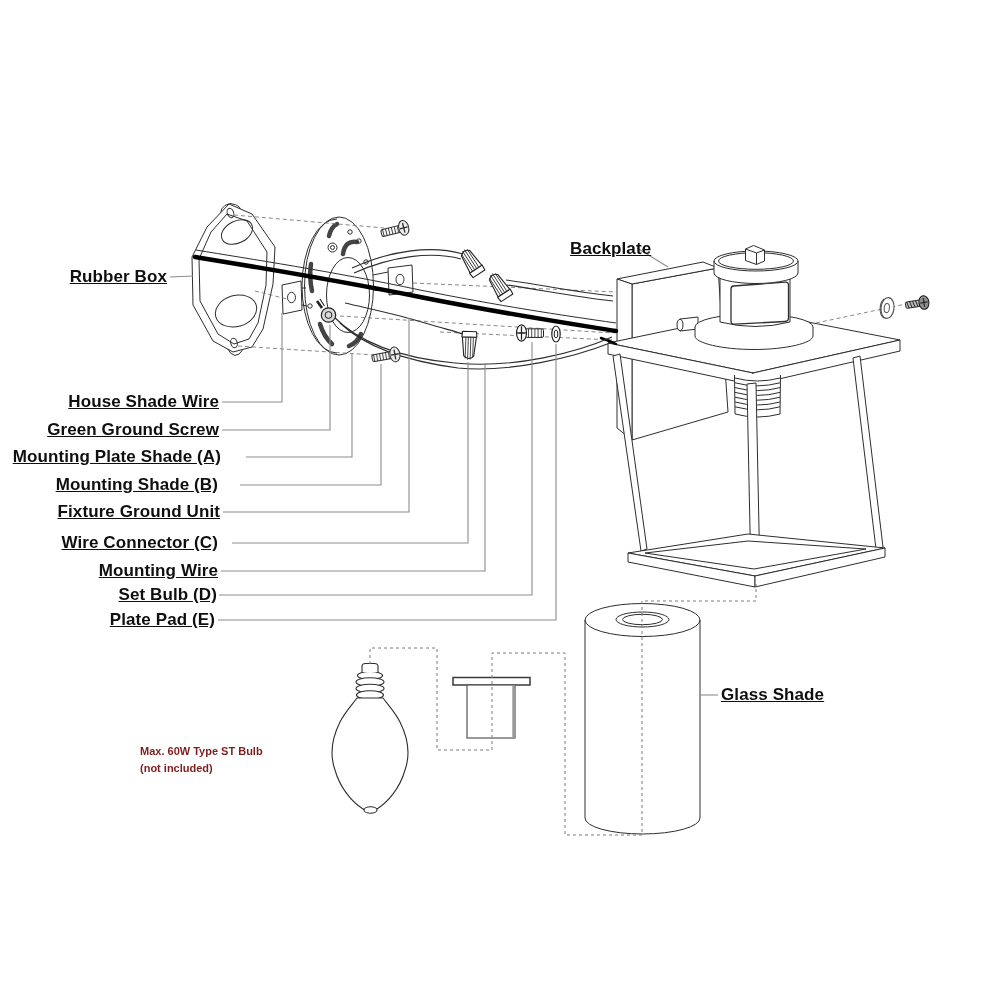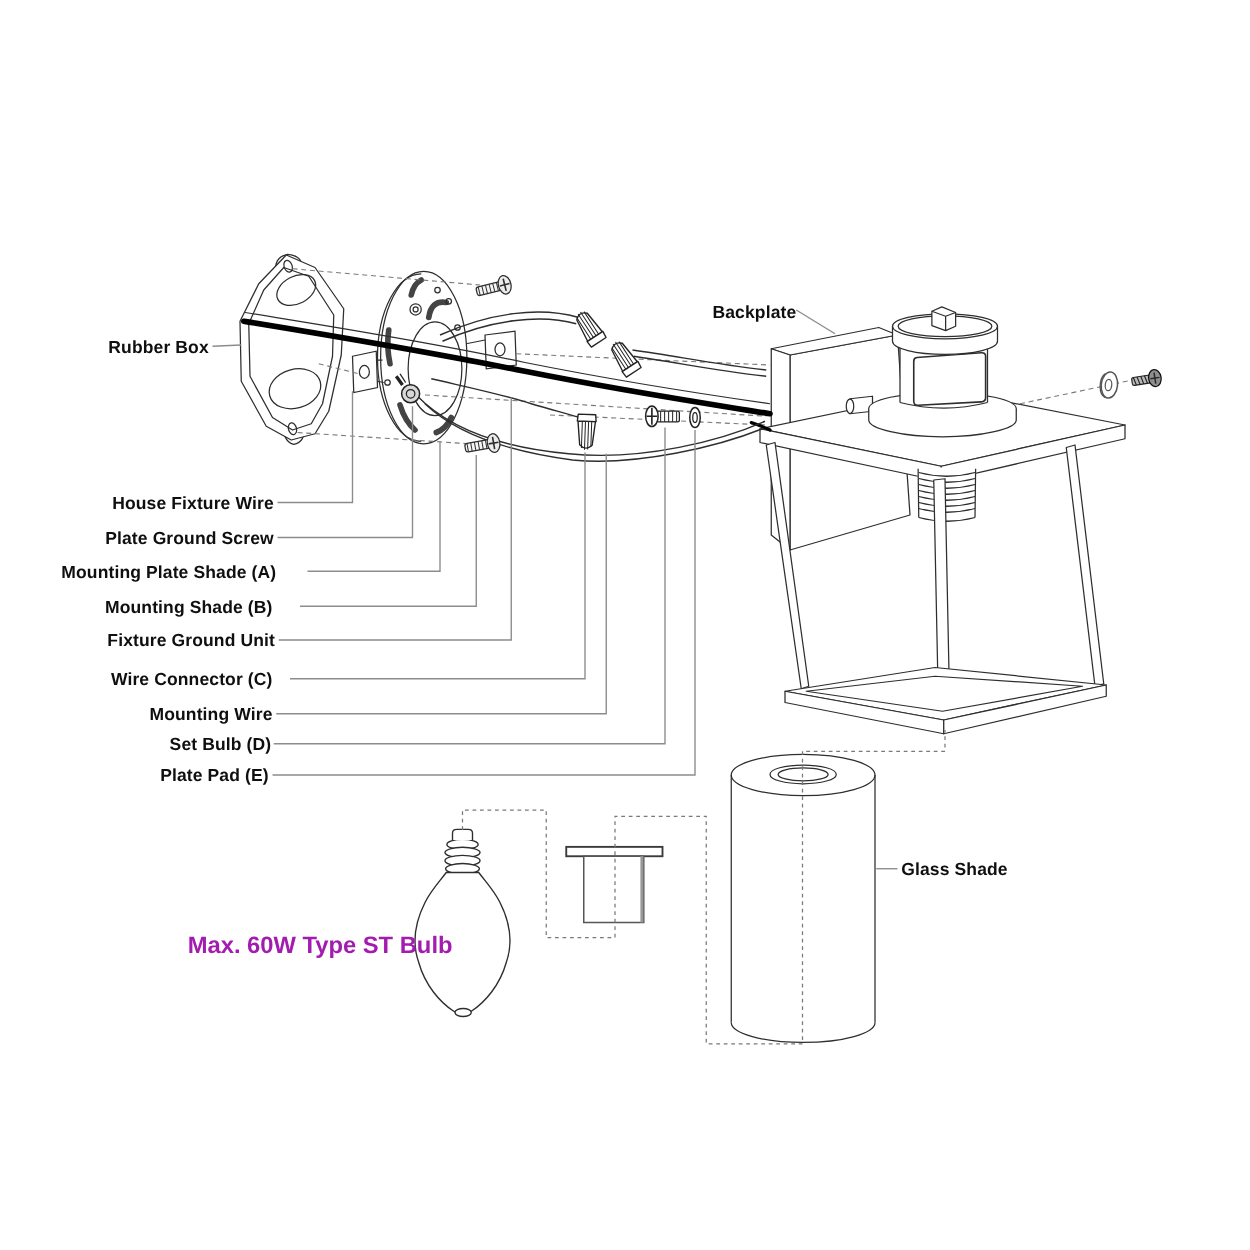--- a/index.html
+++ b/index.html
@@ -1,22 +1,22 @@
 <!DOCTYPE html>
 <html><head>
 <meta charset="utf-8">
 <style>
   html,body{margin:0;padding:0;background:#ffffff;}
   #stage{position:relative;width:1000px;height:1000px;background:#ffffff;overflow:hidden;
          font-family:"Liberation Sans", sans-serif;}
   #art{position:absolute;left:0;top:0;}
-  .lbl{position:absolute;font-weight:bold;font-size:14px;color:#0f0f0f;white-space:nowrap;
-       transform:translateY(-50%);letter-spacing:0.1px;}
-  .lbl-center{position:absolute;font-weight:bold;font-size:19px;color:#a21caf;
-       text-align:right;line-height:1.5;}
+  .lbl{position:absolute;font-weight:bold;font-size:17px;color:#0f0f0f;white-space:nowrap;
+       transform:translateY(-50%);letter-spacing:0.1px;text-decoration:underline;}
+  .lbl-center{position:absolute;font-weight:bold;font-size:11px;color:#7f1d1d;
+       text-align:left;line-height:1.5;}
 </style>
 </head>
 <body>
 
 <div id="stage">
 
 <svg id="art" width="1000" height="1000" viewBox="0 0 1000 1000">
 
   <g stroke="#2e2e2e" stroke-width="1" fill="none" stroke-linejoin="round">
 
@@ -236,27 +236,28 @@
     <path d="M232 543 L468 543 L468 362"></path>
     <path d="M221 571 L485 571 L485 363"></path>
     <path d="M219 595 L532 595 L532 342"></path>
     <path d="M218 620 L556 620 L556 344"></path>
     <path d="M637 248 L668 267"></path>
     <path d="M701 695 L718 695"></path>
   </g>
 </svg>
 
   <div class="lbl" style="right:833px;top:277px">Rubber Box</div>
-  <div class="lbl" style="right:781px;top:402px">House Fixture Wire</div>
-  <div class="lbl" style="right:781px;top:430px">Plate Ground Screw</div>
+  <div class="lbl" style="right:781px;top:402px">House Shade Wire</div>
+  <div class="lbl" style="right:781px;top:430px">Green Ground Screw</div>
   <div class="lbl" style="right:779px;top:457px">Mounting Plate Shade (A)</div>
   <div class="lbl" style="right:782px;top:485px">Mounting Shade (B)</div>
   <div class="lbl" style="right:780px;top:512px">Fixture Ground Unit</div>
   <div class="lbl" style="right:782px;top:543px">Wire Connector (C)</div>
   <div class="lbl" style="right:782px;top:571px">Mounting Wire</div>
   <div class="lbl" style="right:783px;top:595px">Set Bulb (D)</div>
   <div class="lbl" style="right:785px;top:620px">Plate Pad (E)</div>
   <div class="lbl" style="left:570px;top:249px">Backplate</div>
   <div class="lbl" style="left:721px;top:695px">Glass Shade</div>
   <div class="lbl-center" style="left:140px;top:743px;width:222px">
     <div>Max. 60W Type ST Bulb</div>
+    <div>(not included)</div>
   </div>
 </div>
 
 </body></html>

